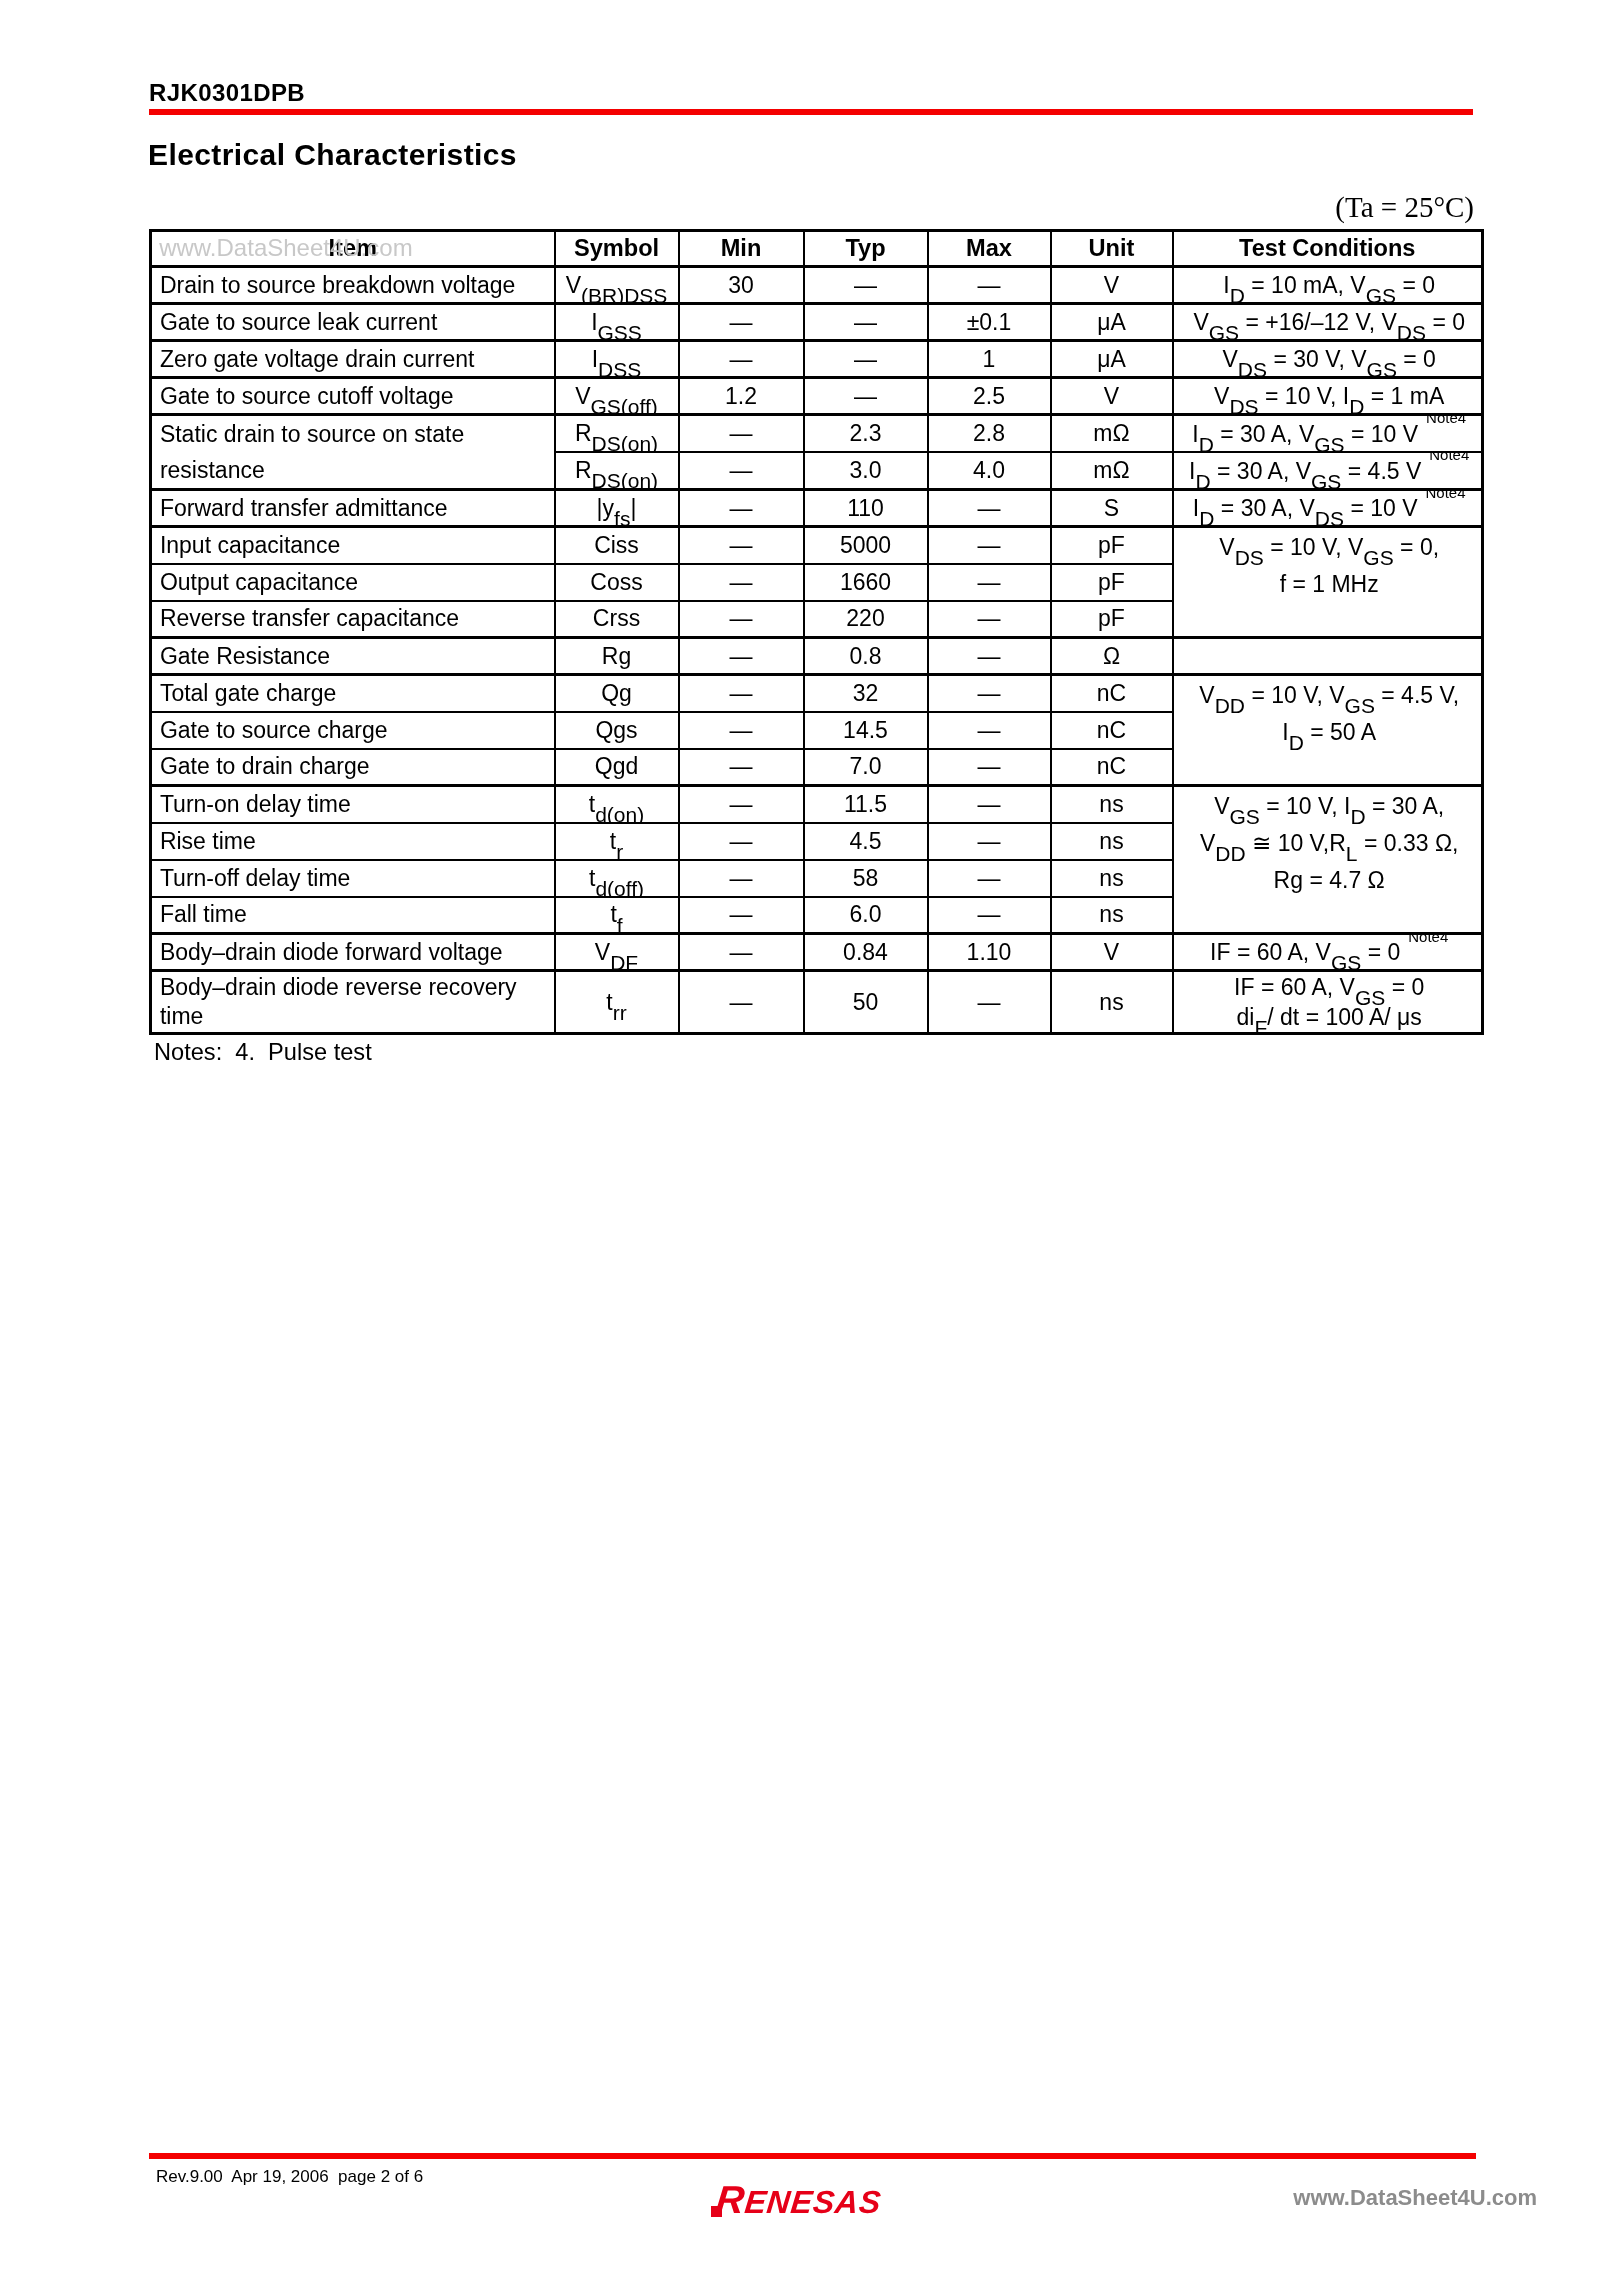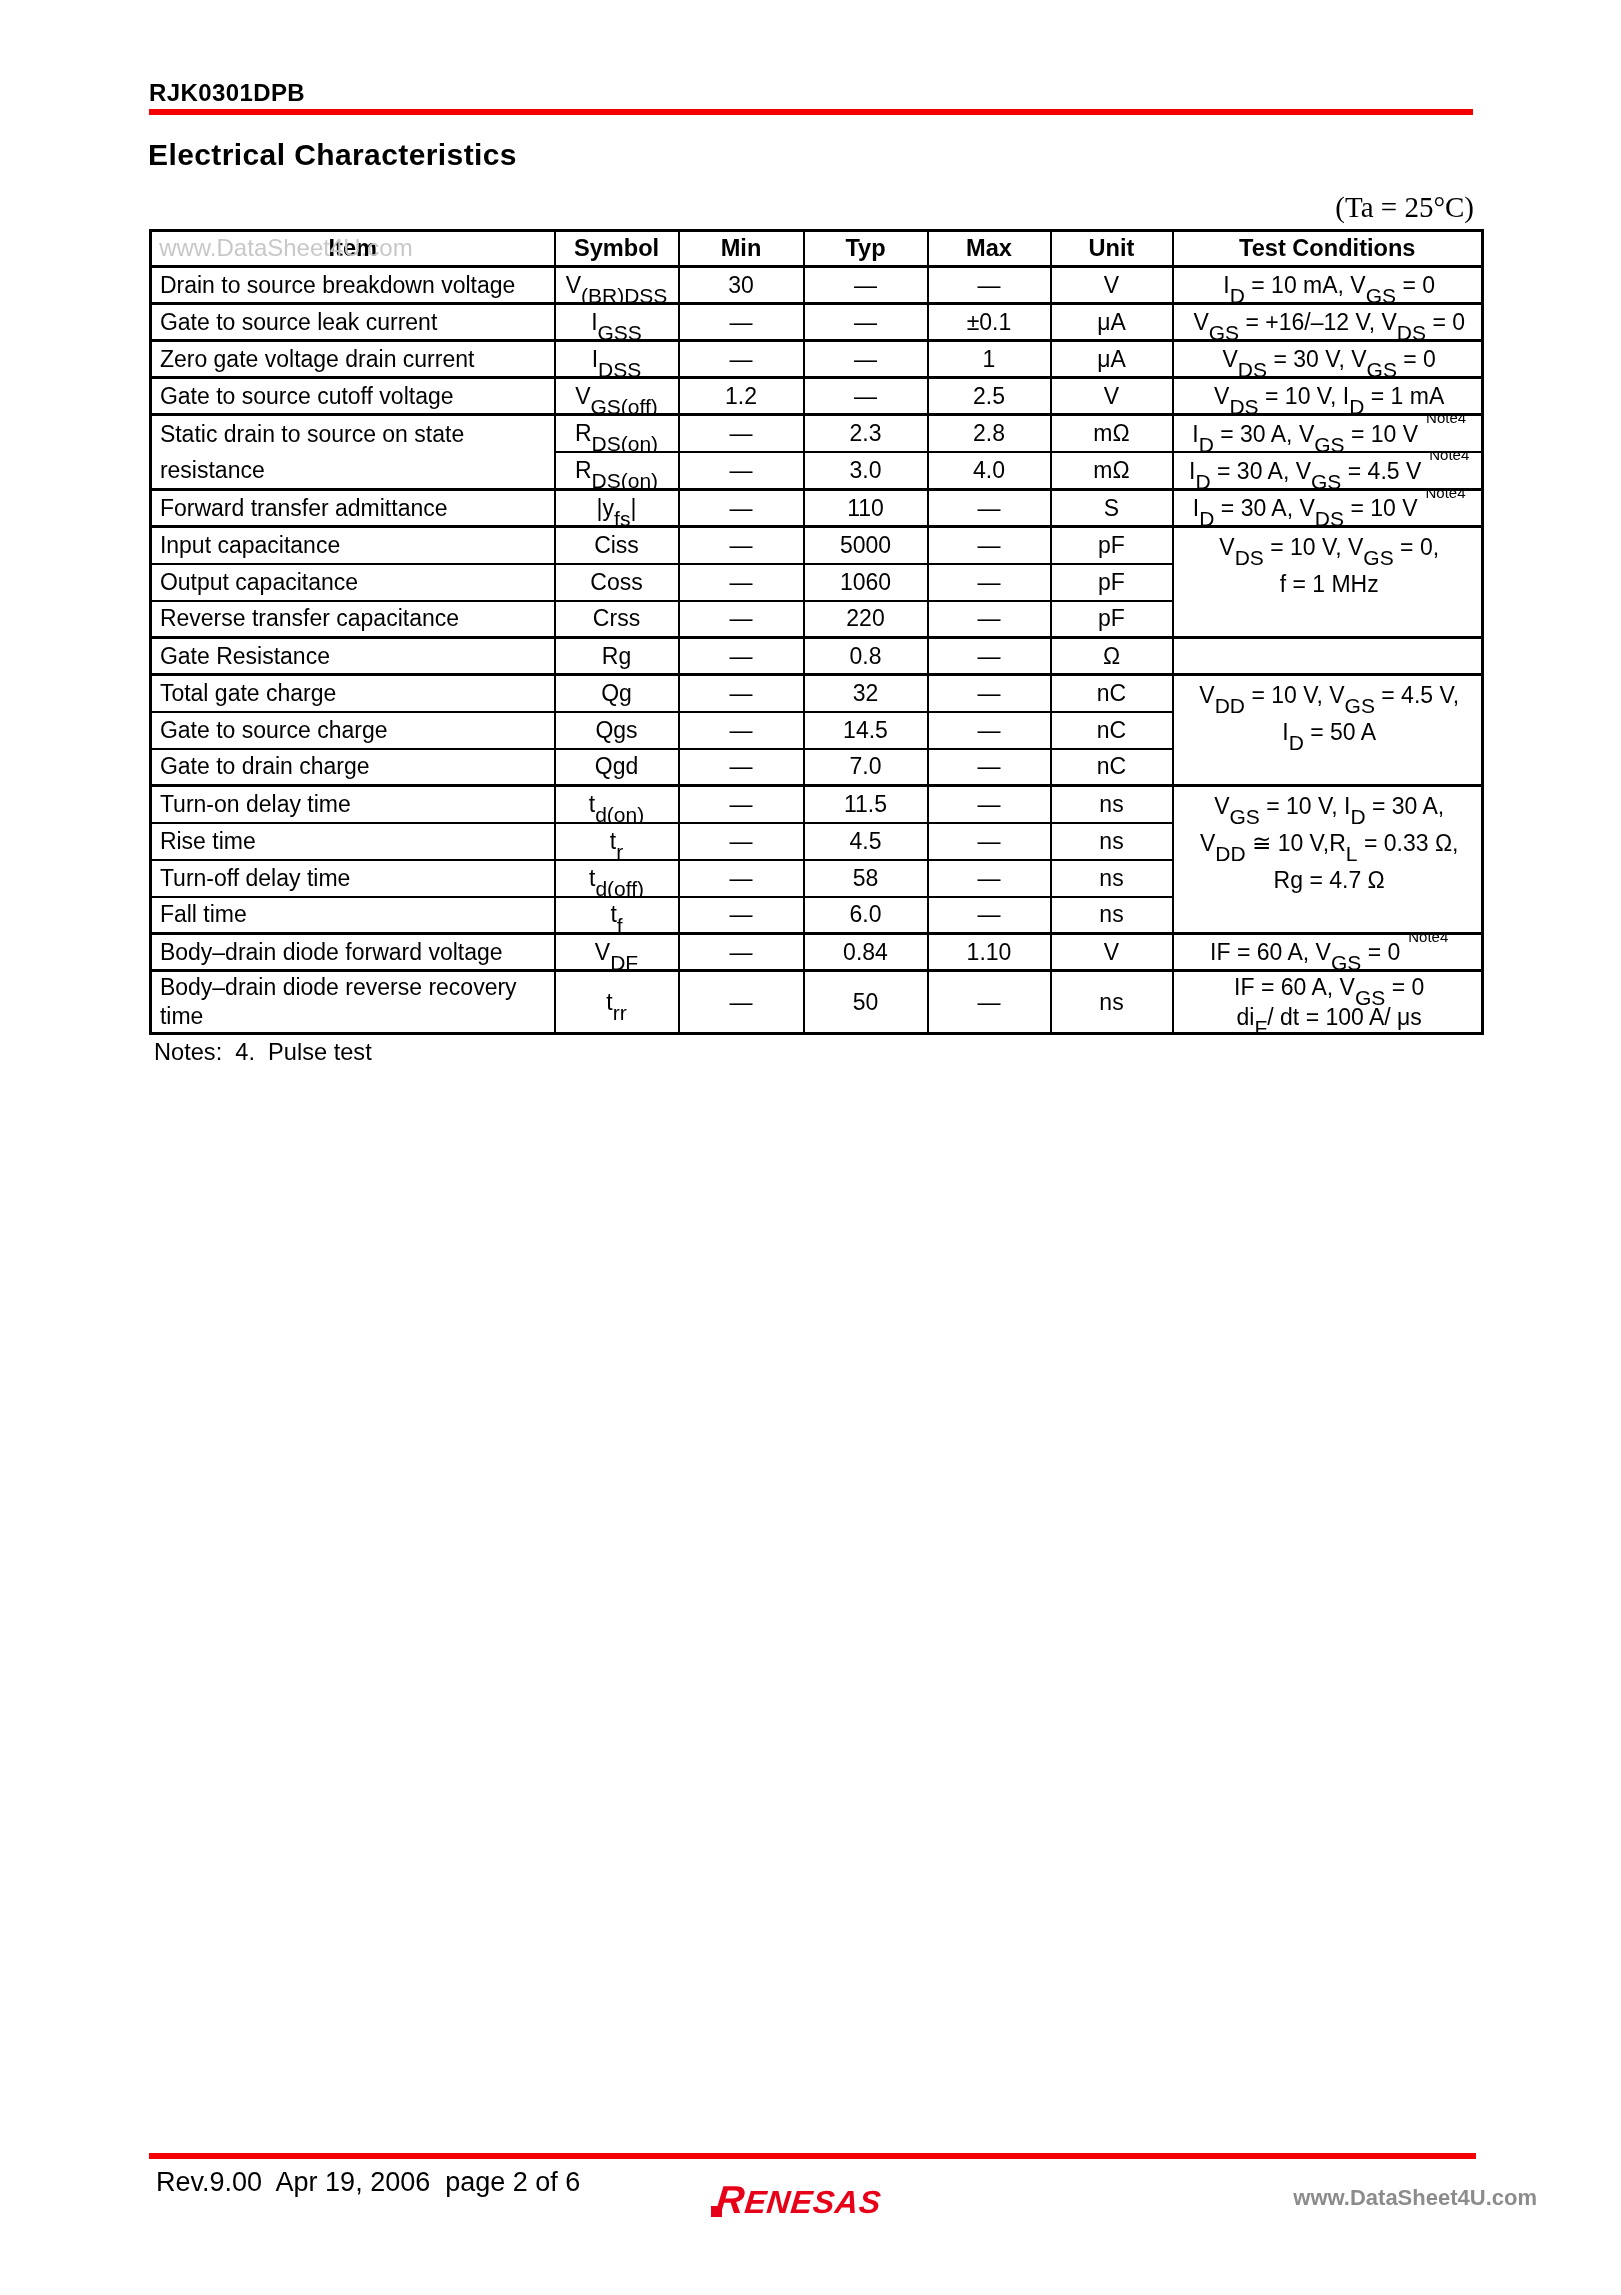--- a/index.html
+++ b/index.html
@@ -62,21 +62,21 @@
     font-size:24px;color:var(--wm-light);white-space:pre;pointer-events:none;
   }
   .notes-line{
     position:absolute;left:154px;top:1039px;font-size:23.6px;white-space:pre;
   }
   .rule-bottom{
     position:absolute;left:149px;top:2153px;width:1327px;height:5.5px;
     background:var(--accent-red);
   }
   .footer-revision{
-    position:absolute;left:156px;top:2167px;font-size:27px;white-space:pre;
+    position:absolute;left:156px;top:2167px;font-size:17px;white-space:pre;
   }
   .renesas-logo{
     position:absolute;left:711px;top:2182px;width:212px;height:38px;
   }
   .logo-square{
     position:absolute;left:0px;bottom:3.1px;width:11px;height:11px;
     background:var(--logo-red);
   }
   .logo-text{
     display:inline-block;margin-left:4.7px;
@@ -188,21 +188,21 @@
           <td class="c-num">—</td>
           <td class="c-num">5000</td>
           <td class="c-num">—</td>
           <td class="c-unit">pF</td>
           <td class="c-cond rspan merged" rowspan="3">V<sub>DS</sub> = 10 V, V<sub>GS</sub> = 0,<br>f = 1 MHz</td>
         </tr>
         <tr>
           <td class="c-item">Output capacitance</td>
           <td class="c-sym">Coss</td>
           <td class="c-num">—</td>
-          <td class="c-num">1060</td>
+          <td class="c-num">1660</td>
           <td class="c-num">—</td>
           <td class="c-unit">pF</td>
         </tr>
         <tr>
           <td class="c-item">Reverse transfer capacitance</td>
           <td class="c-sym">Crss</td>
           <td class="c-num">—</td>
           <td class="c-num">220</td>
           <td class="c-num">—</td>
           <td class="c-unit">pF</td>

